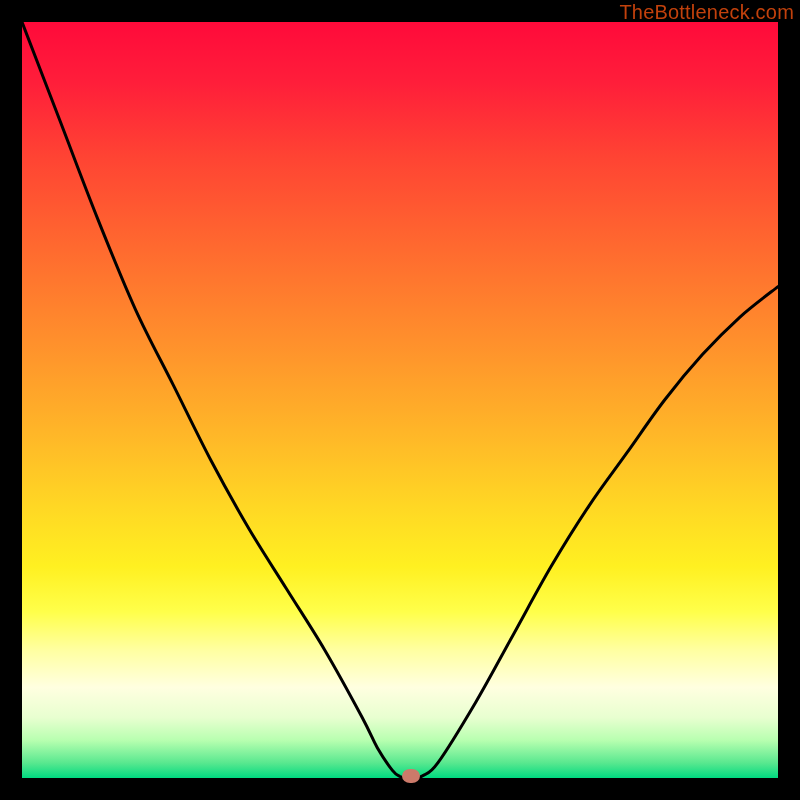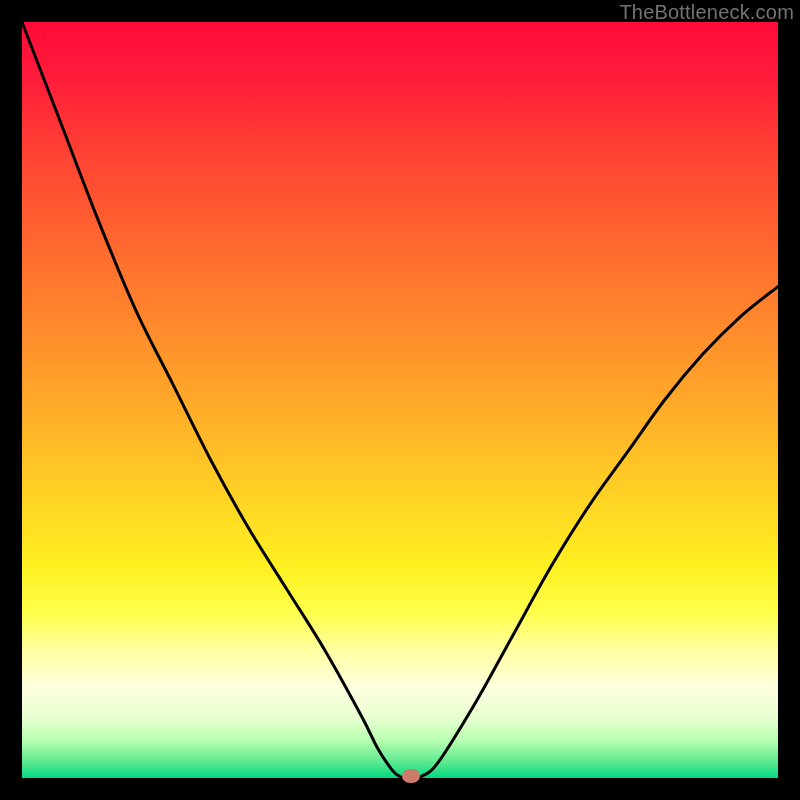--- a/index.html
+++ b/index.html
@@ -52,21 +52,21 @@
   svg.curve {
     position: absolute;
     inset: 0;
     width: 100%;
     height: 100%;
   }
   .watermark {
     position: absolute;
     top: 1px;
     right: 6px;
-    color: #737373;
+    color: #c2410c;
     font-size: 20px;
     font-weight: 400;
     letter-spacing: 0.2px;
     user-select: none;
   }
   .marker {
     position: absolute;
     width: 18px;
     height: 14px;
     border-radius: 8px / 7px;

